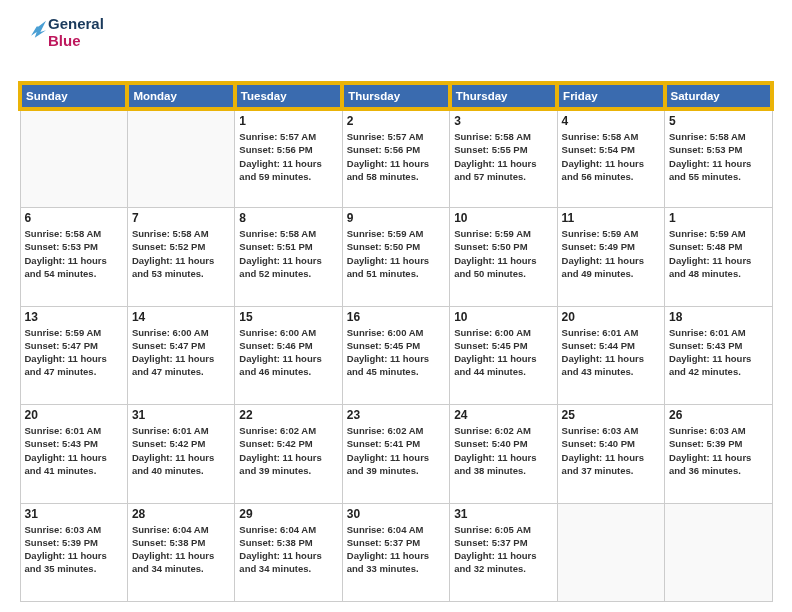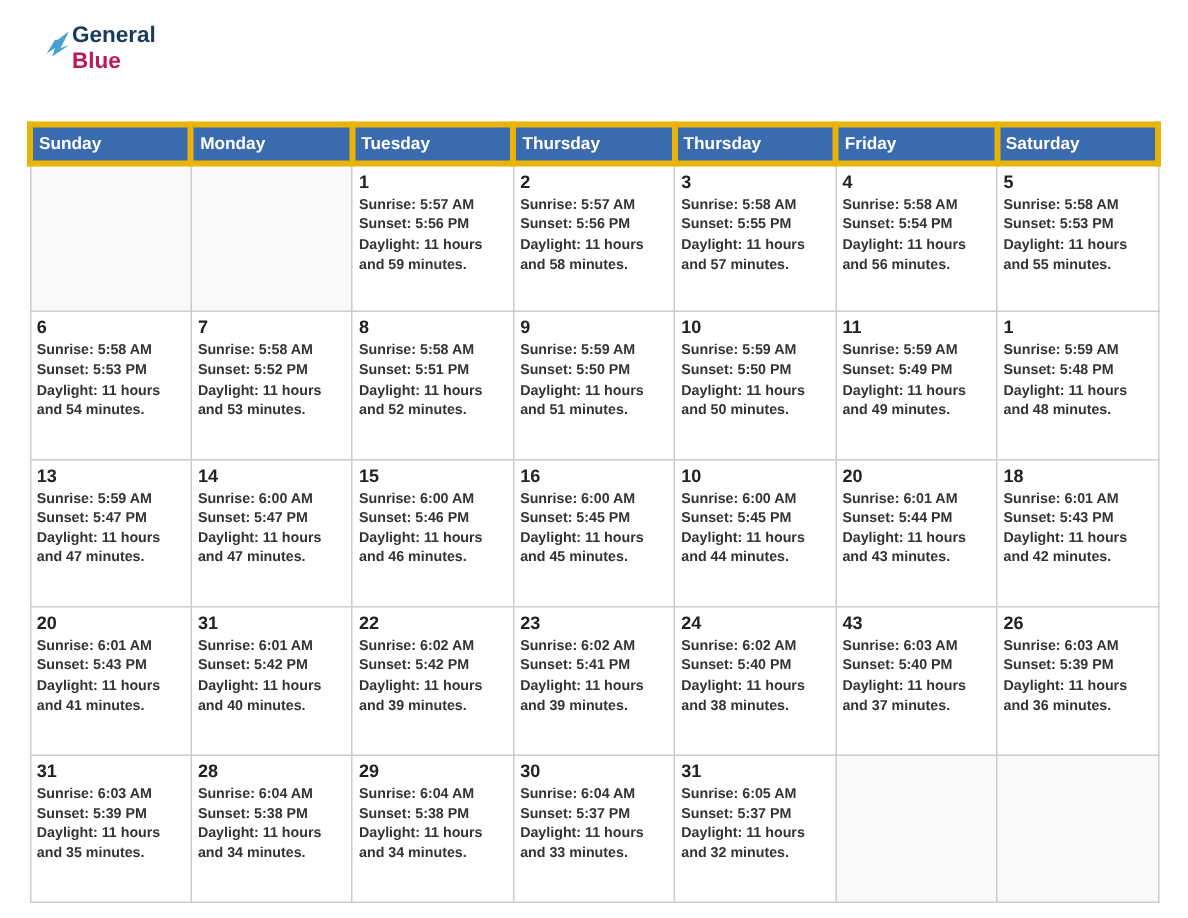--- a/index.html
+++ b/index.html
@@ -280,21 +280,21 @@
 Sunset: 5:41 PM
 Daylight: 11 hours and 39 minutes.</div>
           </td>
           <td>
             <span class="day-num">24</span>
             <div class="day-info" style="white-space: pre-line;">Sunrise: 6:02 AM
 Sunset: 5:40 PM
 Daylight: 11 hours and 38 minutes.</div>
           </td>
           <td>
-            <span class="day-num">43</span>
+            <span class="day-num">25</span>
             <div class="day-info" style="white-space: pre-line;">Sunrise: 6:03 AM
 Sunset: 5:40 PM
 Daylight: 11 hours and 37 minutes.</div>
           </td>
           <td>
             <span class="day-num">26</span>
             <div class="day-info" style="white-space: pre-line;">Sunrise: 6:03 AM
 Sunset: 5:39 PM
 Daylight: 11 hours and 36 minutes.</div>
           </td>

